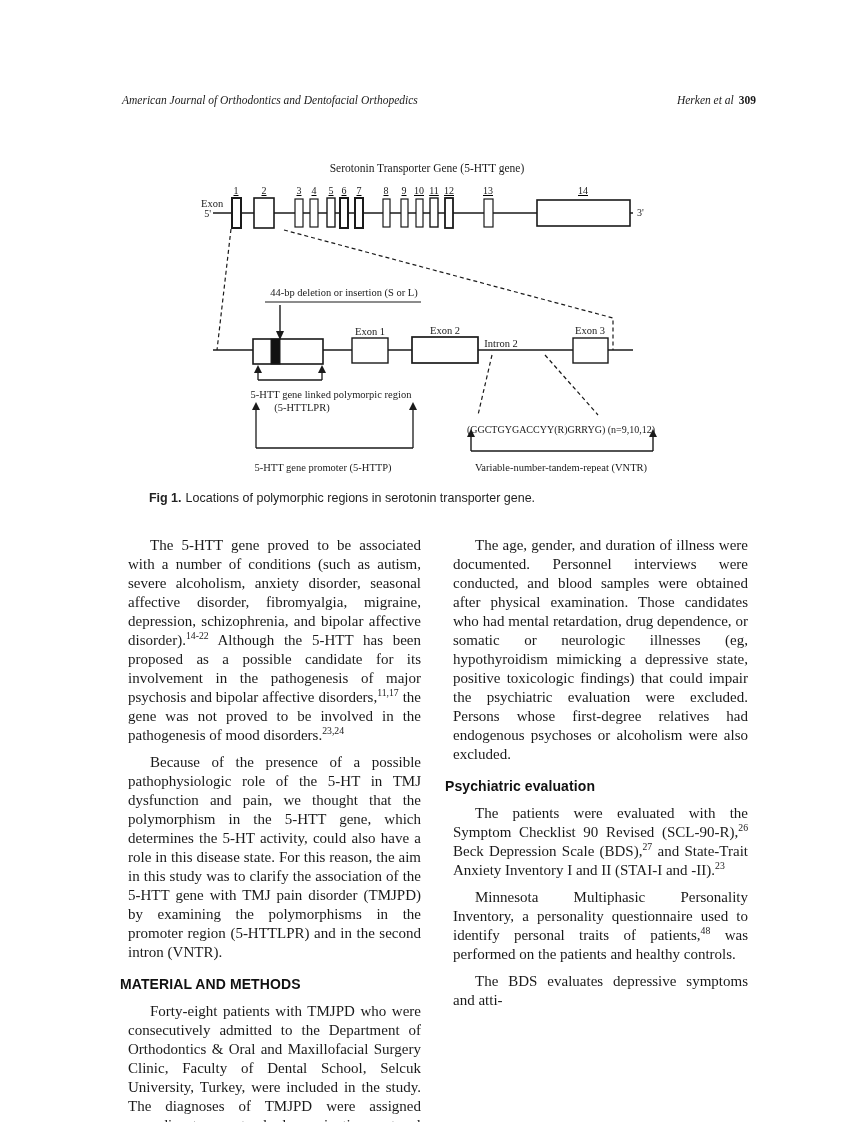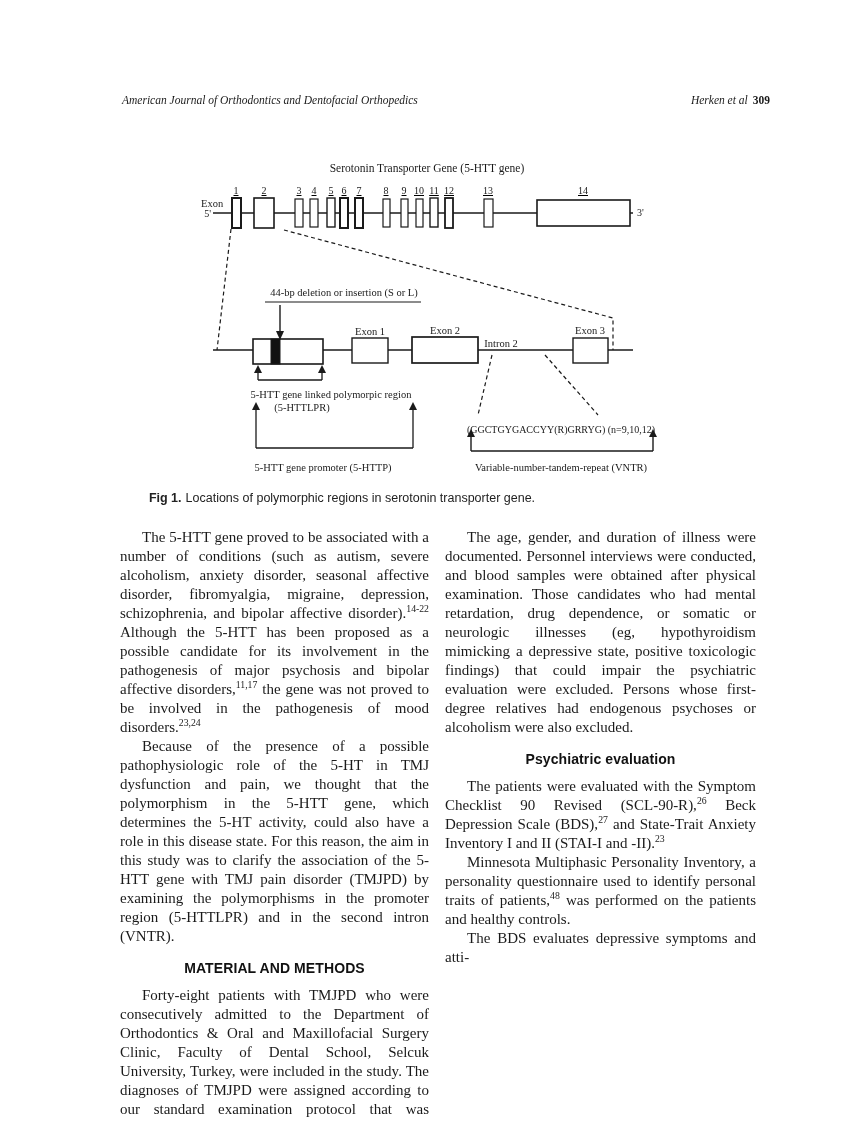--- a/index.html
+++ b/index.html
@@ -7,46 +7,46 @@
     position:relative; width:862px; height:1122px;
     background:#ffffff; overflow:hidden;
     font-family:"Liberation Serif", serif; color:#1a1a1a;text-decoration:underline;
   }
   
   .hdr-left {
     position:absolute; left:122px; top:94px; width:420px;
     font-style:italic; font-size:11.5px; line-height:13.5px;
   }
   .hdr-right {
-    position:absolute; right:92px; top:94px;
+    position:absolute; right:106px; top:94px;
     font-size:11.5px; line-height:13.5px; text-align:right;
   }
   .hdr-right .authors { font-style:italic; }
   .hdr-right .pageno { font-style:normal; font-weight:bold; margin-left:5px; }
   
   #fig-svg { position:absolute; left:180px; top:152px; }
   #fig-svg text { fill:#1a1a1a; font-family:"Liberation Serif", serif; }
   .fig-caption {
     position:absolute; left:0; top:491px; width:684px; text-align:center;
     font-family:"Liberation Sans", sans-serif; font-size:12.5px; color:#222;
   }
   .fig-caption .cap-b { font-weight:bold; margin-right:4px; }
   
   .col {
     position:absolute; top:528px;
     font-size:15px; line-height:19px; text-align:justify;
   }
   #col-left  { left:120px; width:309px; }
   #col-right { left:445px; width:311px; }
-  .col p { margin:0; }
+  .col p { margin:8px; }
   .col p.indent { text-indent:22px; }
   .col sup { font-size:0.65em; line-height:0; vertical-align:super; }
   .sec-heading {
     font-family:"Liberation Sans", sans-serif; font-weight:bold;
-    font-size:14px; line-height:17px; margin:14px 0 9px 0; text-align:center;
+    font-size:14px; line-height:17px; margin:14px 0 9px 0; text-align:left;
     letter-spacing:0.1px; color:#111;
   }
 </style>
 </head>
 <body>
 
 <div id="page">
 
   <div class="hdr-left">
     <div>American Journal of Orthodontics and Dentofacial Orthopedics</div>

